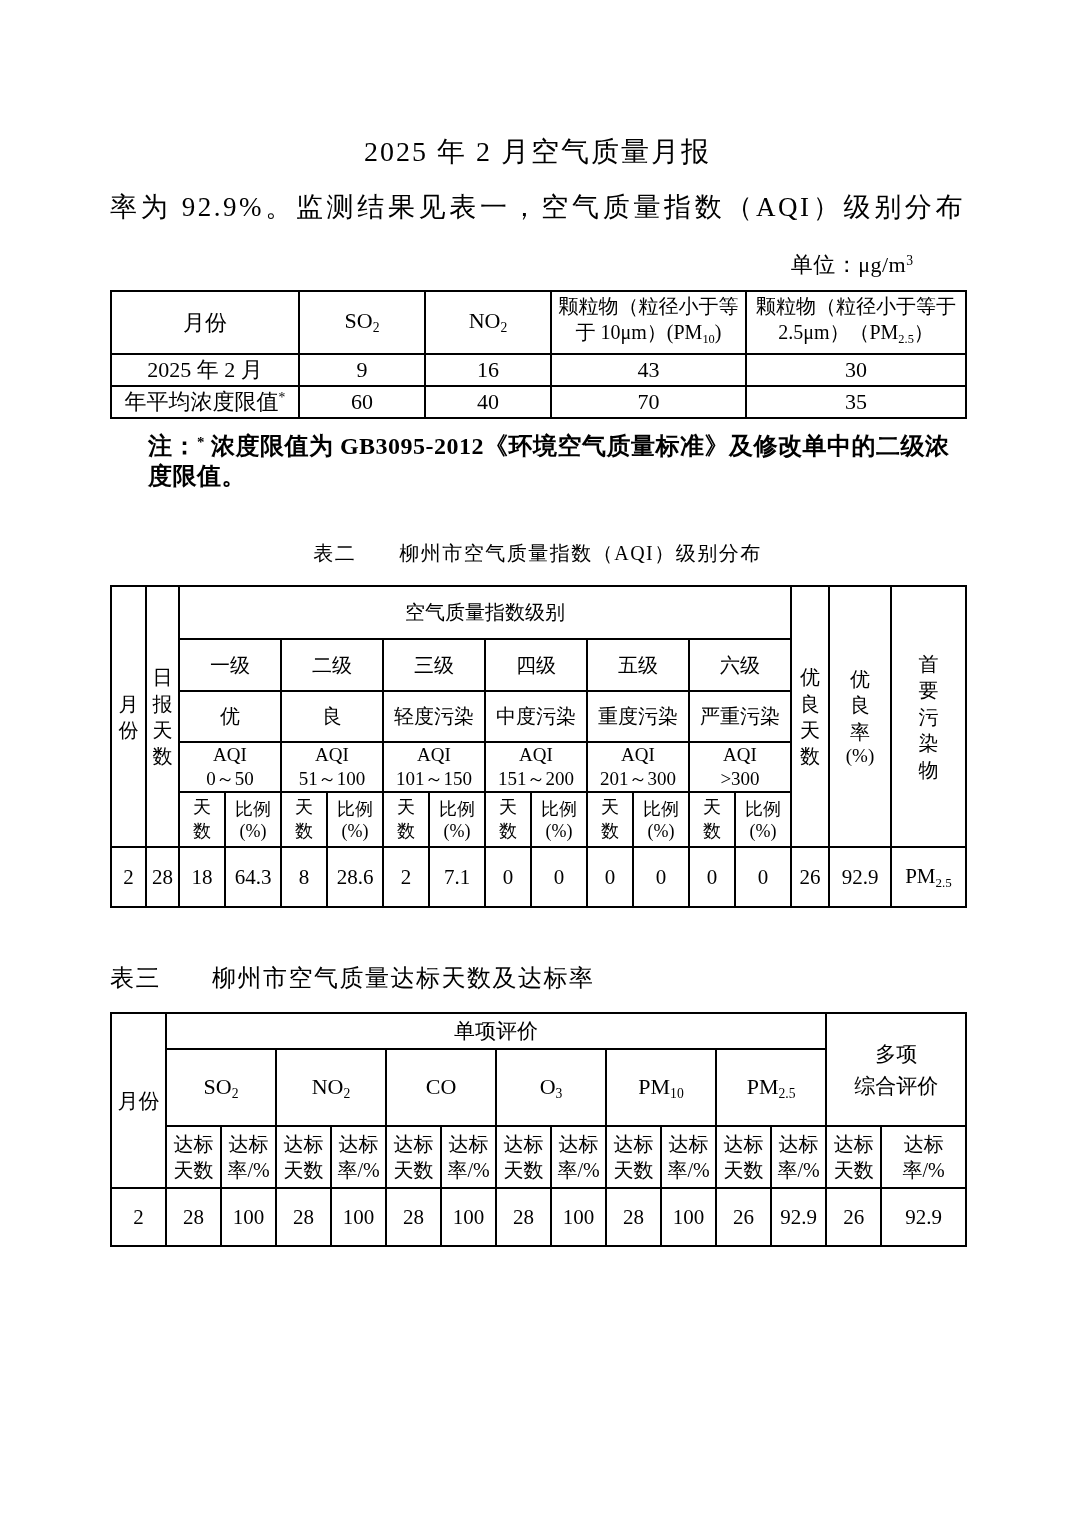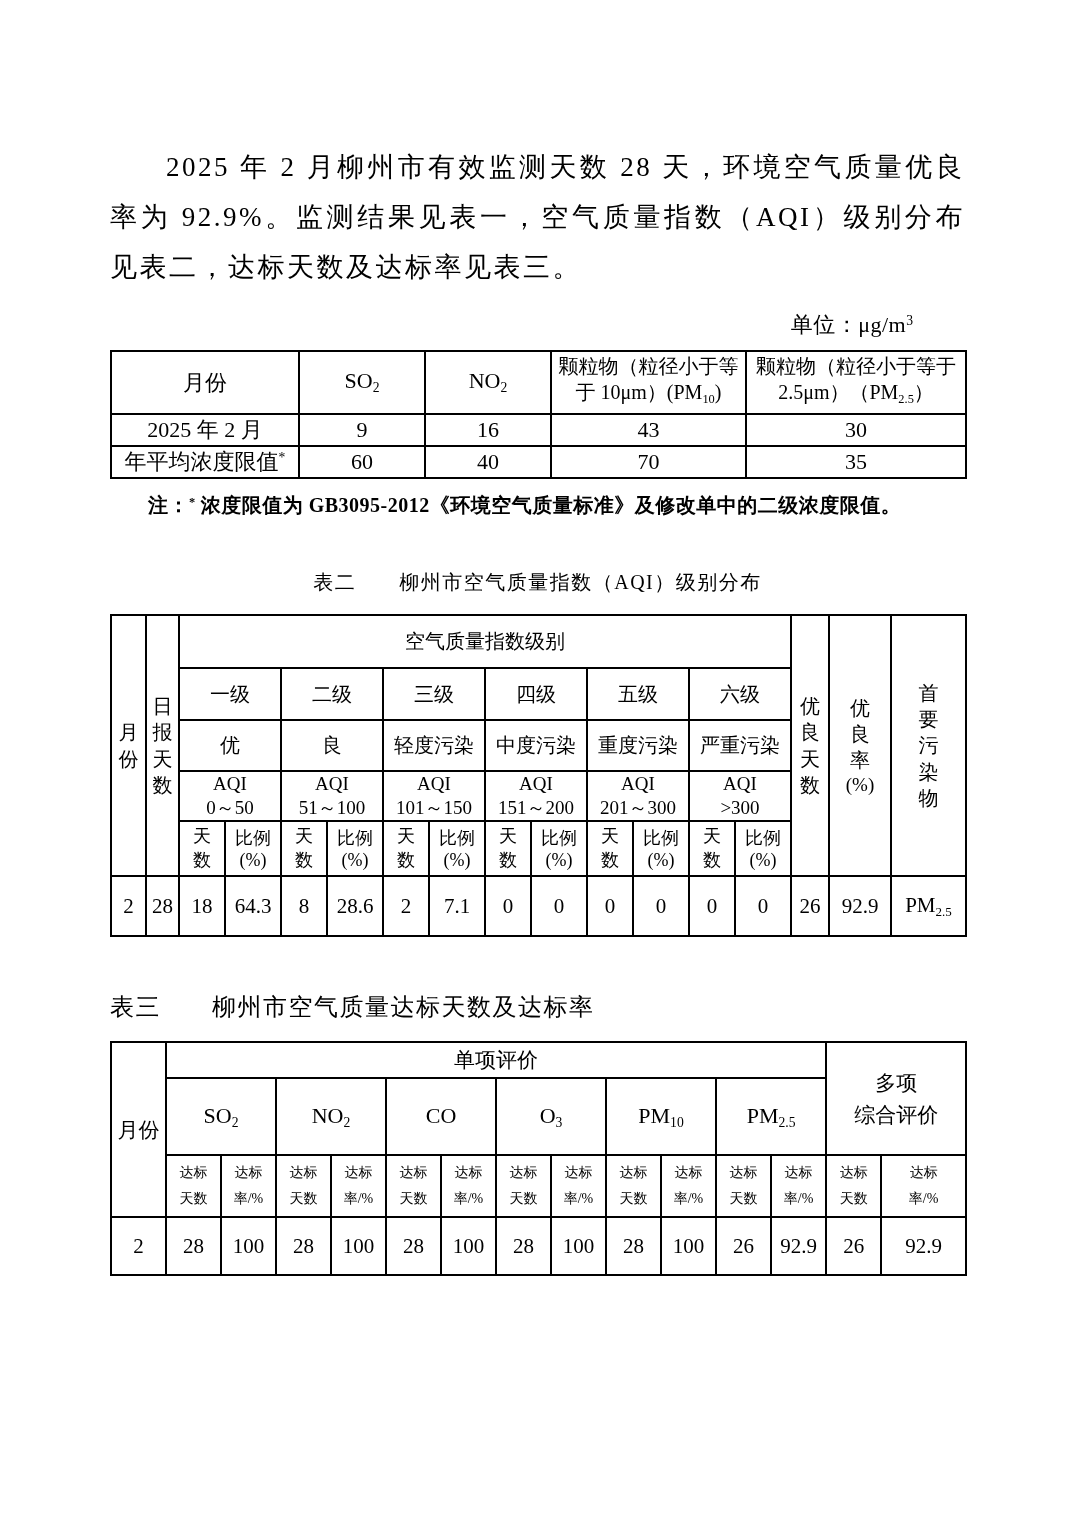--- a/index.html
+++ b/index.html
@@ -23,50 +23,49 @@
 
 table { border-collapse:collapse; table-layout:fixed; }
 td { border:2px solid #000; text-align:center; vertical-align:middle; padding:0; overflow:hidden; }
 sub.s { font-size:0.62em; vertical-align:-0.3em; letter-spacing:0; }
 sup.s { font-size:0.62em; vertical-align:0.5em; letter-spacing:0; }
 
 .t1 { width:855px; margin-top:14px; font-size:22px; }
 .t1 .small { font-size:20px; line-height:26px; padding:0 5px; letter-spacing:0; }
 .t1 tr.h { height:63px; } .t1 tr.d1 { height:31px; } .t1 tr.d2 { height:27px; }
 
-.note { margin-top:8px; padding-left:38px; font-size:20px; line-height:30px; font-weight:bold; letter-spacing:0.5px; }
+.note { margin-top:8px; padding-left:38px; font-size:24px; line-height:30px; font-weight:bold; letter-spacing:0.5px; }
 
 .cap2 { margin-top:44px; font-size:20px; line-height:36px; text-align:center; letter-spacing:1.5px; }
 .cap3 { margin-top:52px; font-size:24px; line-height:36px; letter-spacing:1.5px; }
 
 .t2 { width:855px; margin-top:14px; font-size:20px; }
 .t2 tr.r1 { height:53px; } .t2 tr.r2 { height:52px; } .t2 tr.r3 { height:51px; }
 .t2 tr.r4 { height:50px; font-size:19px; } .t2 tr.r5 { height:55px; font-size:18px; }
 .t2 tr.r6 { height:60px; font-size:21px; }
 .t2 .two { line-height:24px; }
 .vtxt { display:block; width:1.18em; margin:0 auto; word-break:break-all; line-height:1.32; }
 .vwrap { display:flex; flex-direction:column; align-items:center; justify-content:center; }
 .pctline { line-height:1.2; font-size:0.95em; }
 
 .t3 { width:855px; margin-top:16px; font-size:21px; }
 .t3 tr.h1 { height:36px; } .t3 tr.h2 { height:77px; font-size:22px; }
-.t3 tr.h3 { height:62px; font-size:14px; } .t3 tr.d { height:58px; }
+.t3 tr.h3 { height:62px; font-size:20px; } .t3 tr.d { height:58px; }
 .t3 .two { line-height:26px; }
 .t3 .multi { line-height:32px; font-size:21px; }
 </style>
 </head>
 <body>
 
 <div class="page">
 
+  <div class="title">2025 年 2 月空气质量月报</div>
 
   <div class="para">
-    <div class="pline indent fill">2025 年 2 月柳州市有效监测天数 28 天，环境空气质量优良</div>
     <div class="pline fill">率为 92.9%。监测结果见表一，空气质量指数（AQI）级别分布</div>
-    <div class="pline">见表二，达标天数及达标率见表三。</div>
   </div>
 
   <div class="cap1row">
     <span class="unit"><span>单位：μg/m</span><sup class="s">3</sup></span>
   </div>
 
   <table class="t1">
     <colgroup>
         <col style="width:188px">
         <col style="width:126px">

